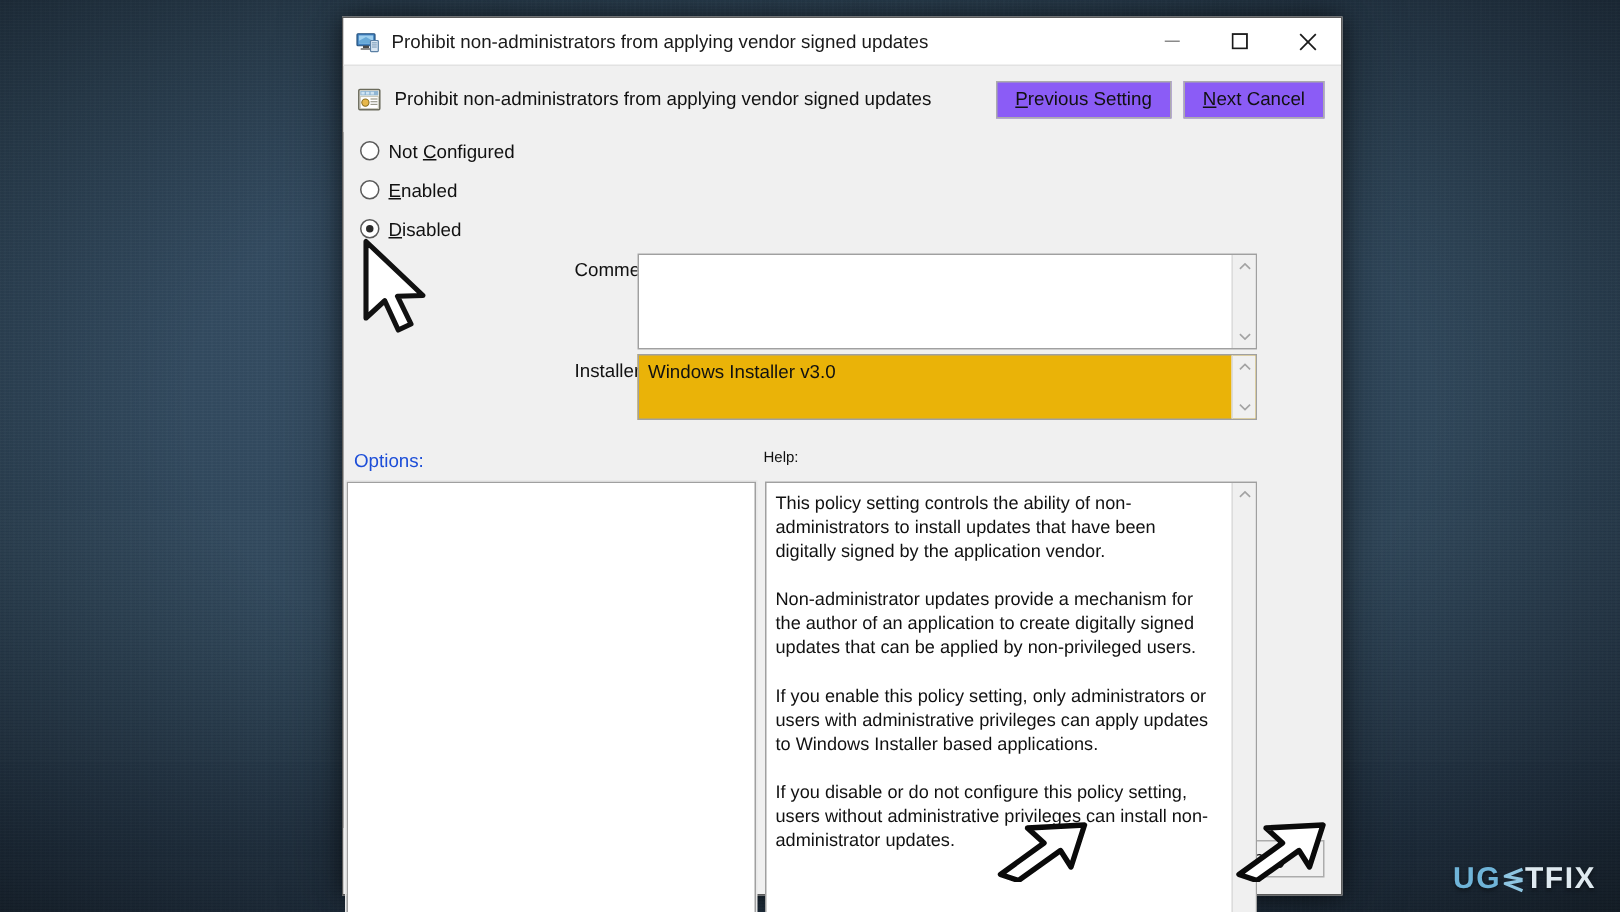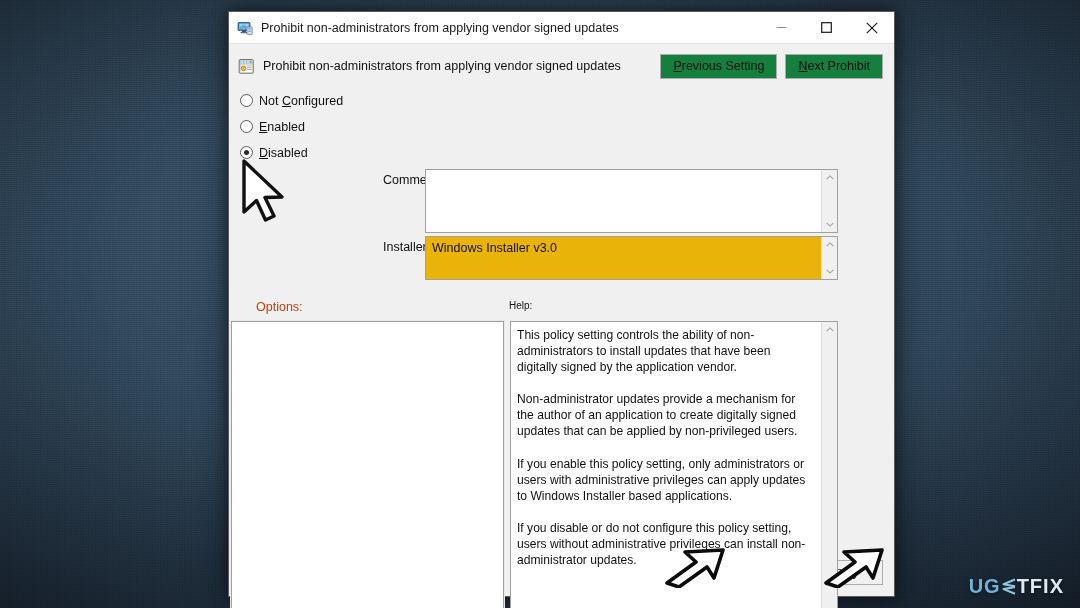--- a/index.html
+++ b/index.html
@@ -70,21 +70,21 @@
   #setting-header {
     flex: 0 0 44px;
     display: flex; align-items: center;
     padding: 0 11px 0 9px;
     background: #f0f0f0;
   }
   #setting-icon { width: 17px; height: 17px; margin-right: 8px; flex: 0 0 17px; position: relative; }
   #setting-name { font-size: 12.5px; color: #111; flex: 1 1 auto; white-space: nowrap; }
   .navbtn {
     font-size: 12.5px; color: #111;
-    background: #15803d;
+    background: #8b5cf6;
     border: 1px solid #acacac;
     height: 25px; padding: 0 12px;
     margin-left: 8px;
     font-family: "Liberation Sans", sans-serif;
     cursor: default;
   }
   .navbtn u { text-decoration: underline; }
 
   
   #dlg-body { flex: 1 1 auto; position: relative; padding: 0 11px; }
@@ -143,21 +143,21 @@
     align-items: center;
   }
   .vscroll .arw {
     height: 15px; width: 16px;
     display: flex; align-items: center; justify-content: center;
     color: #a3a3a3; font-size: 8px; line-height: 1;
   }
   .vscroll .track { flex: 1 1 auto; width: 16px; }
 
   
-  #lbl-options { position: absolute; left: 27px; top: 212px; font-size: 12.5px; color: #c2410c; }
+  #lbl-options { position: absolute; left: 7px; top: 212px; font-size: 12.5px; color: #1d4ed8; }
   #lbl-help { position: absolute; left: 280px; top: 212px; font-size: 10px; color: #111; }
 
   #options-pane {
     position: absolute; left: 2px; top: 233px;
     width: 273px; height: 339px;
     background: #ffffff;
     border: 1px solid #a0a0a0;
     outline: 1px solid #e8e8e8;
   }
   #help-pane {
@@ -272,21 +272,21 @@
         <rect x="9.1" y="3.2" width="2.2" height="1.8" fill="#cfe4f2"></rect>
         <rect x="2.2" y="6.4" width="12" height="8" fill="#ffffff" stroke="#c3c3b4" stroke-width="0.6"></rect>
         <circle cx="5.6" cy="10.4" r="2.4" fill="#e8b84a" stroke="#8a6f20" stroke-width="0.7"></circle>
         <rect x="9" y="7.6" width="4.6" height="0.8" fill="#9a9a8c"></rect>
         <rect x="9" y="9.4" width="4.6" height="0.8" fill="#9a9a8c"></rect>
         <rect x="9" y="11.2" width="4.6" height="0.8" fill="#9a9a8c"></rect>
       </svg>
     </div>
     <div id="setting-name">Prohibit non-administrators from applying vendor signed updates</div>
     <button class="navbtn"><u>P</u><span>revious Setting</span></button>
-    <button class="navbtn"><u>N</u><span>ext Prohibit</span></button>
+    <button class="navbtn"><u>N</u><span>ext Cancel</span></button>
   </div>
 
   <div id="dlg-body">
 
     <div id="radio-col">
       <div class="radio-row">
         <span class="radio-mark"></span>
         <span class="radio-label"><span>Not </span><u>C</u><span>onfigured</span></span>
       </div>
       <div class="radio-row">

